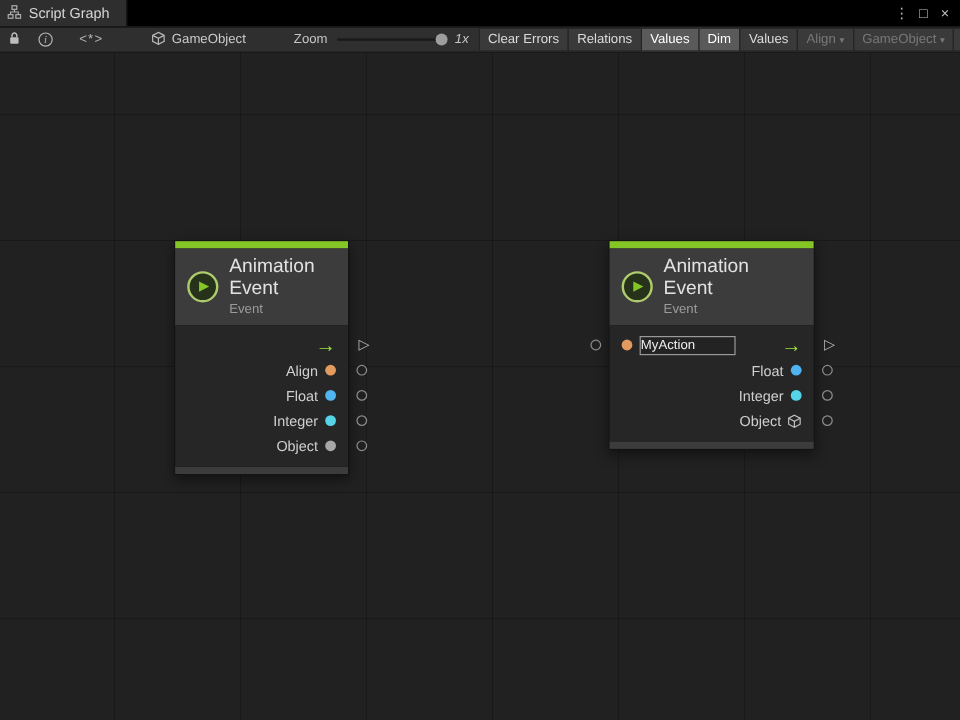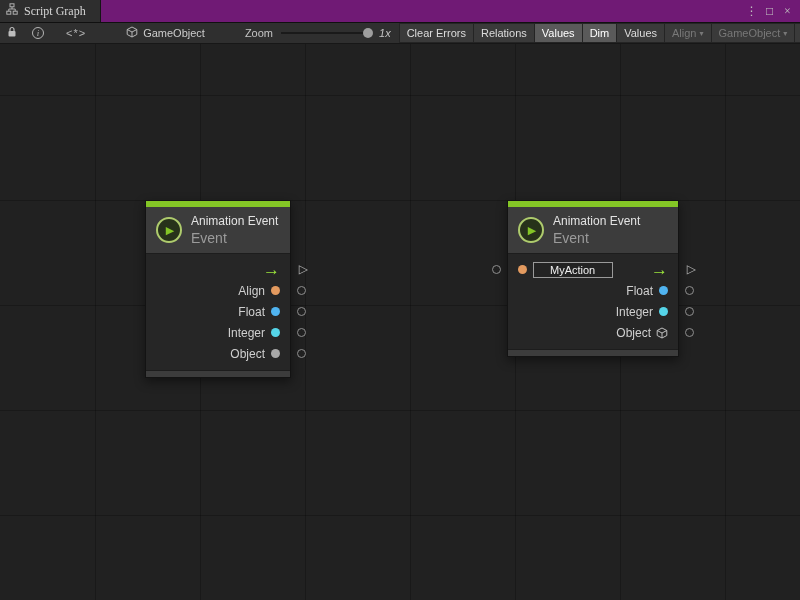--- a/index.html
+++ b/index.html
@@ -1,22 +1,22 @@
 <!DOCTYPE html>
 <html><head>
 <meta charset="utf-8">
 <style>
   * { margin:0; padding:0; box-sizing:border-box; }
   html,body { width:800px; height:600px; overflow:hidden; background:#191919;
               font-family:"Liberation Sans", sans-serif; }
   .window { width:800px; height:600px; display:flex; flex-direction:column; }
 
   
-  .titlebar { height:22px; background:#701a75; display:flex; align-items:stretch;
-              color:#c4c4c4; font-size:12px; flex-shrink:0;font-family:Liberation Serif, serif; }
+  .titlebar { height:22px; background:#000000; display:flex; align-items:stretch;
+              color:#c4c4c4; font-size:12px; flex-shrink:0; }
   .tab { display:flex; align-items:center; gap:6px; padding:0 14px 0 6px;
          background:#2e2e2e; border-right:1px solid #151515; cursor:default; }
   .tab-title { color:#d6d6d6; }
   .titlebar-controls { margin-left:auto; display:flex; align-items:center; gap:3px; padding-right:5px; }
   .win-ctl { width:15px; text-align:center; color:#c0c0c0; font-size:12px; line-height:20px; cursor:default; }
 
   
   .toolbar { height:22px; background:#2f2f2f; border-top:1px solid #101010;
              border-bottom:1px solid #171717; display:flex; align-items:center;
              font-size:11px; color:#c8c8c8; flex-shrink:0; overflow:hidden; white-space:nowrap; }
@@ -54,36 +54,36 @@
   
   .node { position:absolute; background:#262626; border:1px solid #131313;
           box-shadow:0 4px 10px rgba(0,0,0,0.45); }
   .node-accent { height:6px; }
   .node-header { background:#3c3c3c; display:flex; align-items:center; gap:9px;
                  padding:7px 10px; border-bottom:1px solid #1d1d1d; }
   .event-icon { width:26px; height:26px; border-radius:50%; border:2px solid #aecb6d;
                 background:#27321a; display:flex; align-items:center; justify-content:center;
                 flex-shrink:0; }
   .play-glyph { font-size:11px; line-height:1; margin-left:2px; }
-  .node-title { font-size:12px; color:#e2e2e2; }
-  .node-subtitle { font-size:14px; color:#9b9b9b; margin-top:2px; }
+  .node-title { font-size:16px; color:#e2e2e2; }
+  .node-subtitle { font-size:11px; color:#9b9b9b; margin-top:2px; }
   .node-body { padding:5px 0 6px; }
   .row { position:relative; height:21px; display:flex; align-items:center;
          justify-content:flex-end; padding:0 10px; font-size:12px; color:#cfcfcf; }
   .row-label { color:#cfcfcf; }
   .dot { width:9px; height:9px; border-radius:50%; margin-left:6px; }
   .cube-icon { margin-left:5px; display:flex; align-items:center; }
   .port-circle { position:absolute; right:-16px; top:6px; width:9px; height:9px;
                  border-radius:50%; border:1px solid #8e8e8e; background:transparent; }
   .port-circle.left { left:-16px; right:auto; }
   .port-tri { position:absolute; right:-18px; top:3px; color:#b2b2b2; font-size:12px; line-height:14px; }
   .flow-arrow { font-size:17px; font-weight:bold; line-height:1; }
   .action-row { justify-content:flex-start; }
   .action-input { width:80px; height:16px; margin-left:6px; background:#232323;
-                  border:1px solid #9a9a9a; color:#efefef; font-size:11px; padding:0 16px;
+                  border:1px solid #9a9a9a; color:#efefef; font-size:11px; padding:0 0;
                   font-family:"Liberation Sans", sans-serif; }
   .action-row .flow-arrow { margin-left:auto; }
   .node-footer { height:7px; background:#3c3c3c; border-top:1px solid #1d1d1d; }
 </style>
 </head>
 <body>
 
 <div class="window">
 
   <div class="titlebar">

